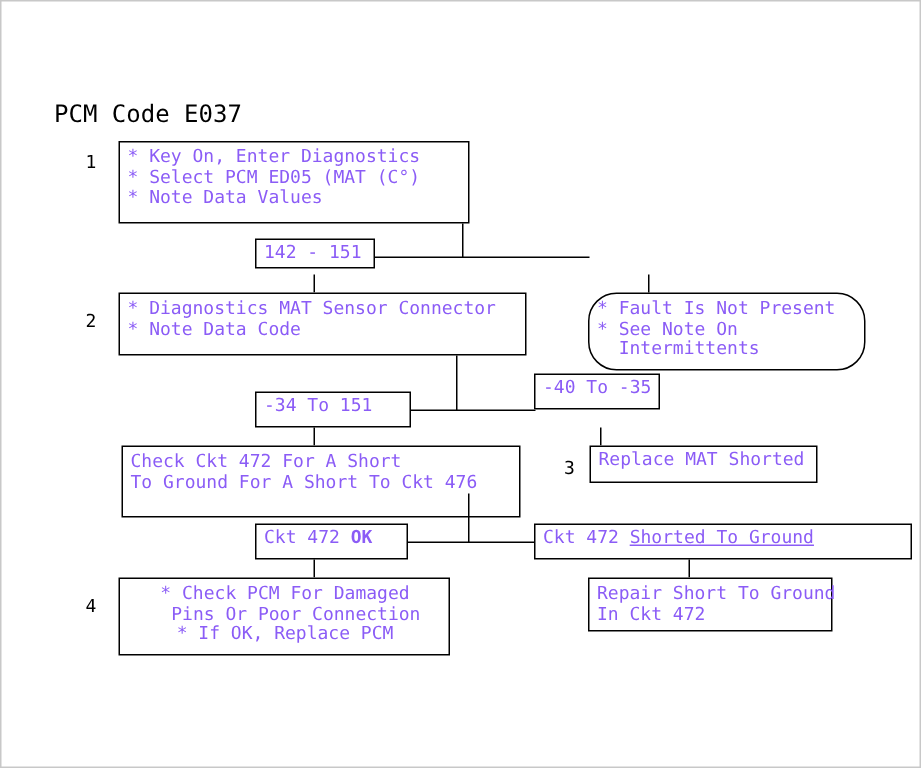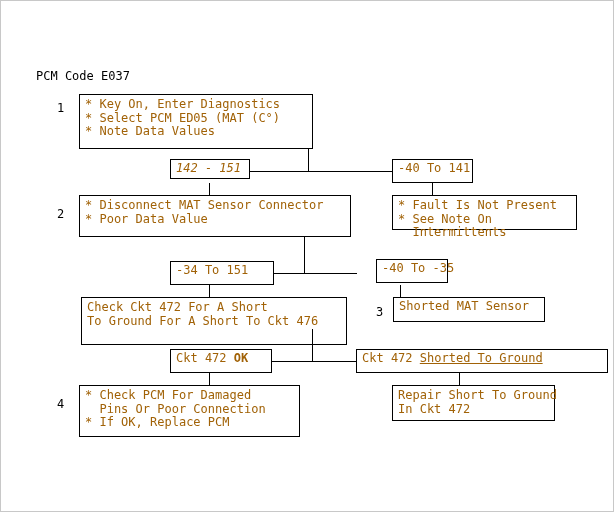--- a/index.html
+++ b/index.html
@@ -12,38 +12,38 @@
     width: 614px;
     height: 512px;
     background: #ffffff;
     border: 1px solid #c8c8c8;
     box-sizing: border-box;
     overflow: hidden;
     font-family: "DejaVu Sans Mono", "Liberation Mono", monospace;
   }
   .title {
     position: absolute;
-    font-size: 12px;
+    font-size: 16px;
     color: #000000;
     white-space: pre;
     line-height: 14px;
   }
   .step-num {
     position: absolute;
     font-size: 12px;
     color: #000000;
     white-space: pre;
     line-height: 14px;
   }
   .box {
     position: absolute;
     border: 1px solid #000000;
     background: #ffffff;
     box-sizing: border-box;
-    color: #a16207;
+    color: #8b5cf6;
     font-size: 12px;
     line-height: 13.5px;
     white-space: pre;
     padding: 3px 4px 3px 5px;
     letter-spacing: 0px;
   }
   .box.center {
     padding: 2px 5px 2px 5px;
   }
   .line-h {
@@ -67,60 +67,59 @@
   <div class="title" style="left:35px; top:68px;">PCM Code E037</div>
 
   <div class="step-num" style="left:56px; top:100px;">1</div>
   <div class="box" style="left:78px; top:93px; width:234px; height:55px;"><span>* Key On, Enter Diagnostics</span>
 <span>* Select PCM ED05 (MAT (C°)</span>
 <span>* Note Data Values</span></div>
 
   <div class="line-v" style="left:307px; top:148px; height:23px;"></div>
   <div class="line-h" style="left:248px; top:170px; width:144px;"></div>
 
-  <div class="box center" style="left:169px; top:158px; width:80px; height:20px;font-style:italic;">142 - 151</div>
-  <div class="box center" style="left:391px; top:158px; width:81px; height:24px;">-40 To 141</div>
+  <div class="box center" style="left:169px; top:158px; width:80px; height:20px;">142 - 151</div>
 
   <div class="line-v" style="left:208px; top:182px; width:1px; height:12px;"></div>
   <div class="line-v" style="left:431px; top:182px; width:1px; height:12px;"></div>
 
   <div class="step-num" style="left:56px; top:206px;">2</div>
-  <div class="box" style="left:78px; top:194px; width:272px; height:42px;"><span>* Disconnect MAT Sensor Connector</span>
-<span>* Poor Data Value</span></div>
+  <div class="box" style="left:78px; top:194px; width:272px; height:42px;"><span>* Diagnostics MAT Sensor Connector</span>
+<span>* Note Data Code</span></div>
 
-  <div class="box" style="left:391px; top:194px; width:185px; height:35px;"><span>* Fault Is Not Present</span>
+  <div class="box" style="left:391px; top:194px; width:185px; height:52px;border-radius:19px;"><span>* Fault Is Not Present</span>
 <span>* See Note On</span>
 <span>  Intermittents</span></div>
 
   <div class="line-v" style="left:303px; top:236px; height:37px;"></div>
   <div class="line-h" style="left:250px; top:272px; width:106px;"></div>
 
   <div class="box center" style="left:169px; top:260px; width:104px; height:24px;">-34 To 151</div>
-  <div class="box center" style="left:355px; top:258px; width:72px; height:24px;margin-left:20px;">-40 To -35</div>
+  <div class="box center" style="left:355px; top:248px; width:84px; height:24px;">-40 To -35</div>
 
   <div class="line-v" style="left:208px; top:284px; height:12px;"></div>
   <div class="line-v" style="left:399px; top:284px; height:12px;"></div>
 
   <div class="box" style="left:80px; top:296px; width:266px; height:48px;"><span>Check Ckt 472 For A Short</span>
 <span>To Ground For A Short To Ckt 476</span></div>
 
   <div class="step-num" style="left:375px; top:304px;">3</div>
-  <div class="box center" style="left:392px; top:296px; width:152px; height:25px;">Shorted MAT Sensor</div>
+  <div class="box center" style="left:392px; top:296px; width:152px; height:25px;">Replace MAT Shorted</div>
 
   <div class="line-v" style="left:311px; top:328px; height:33px;"></div>
   <div class="line-h" style="left:251px; top:360px; width:105px;"></div>
 
   <div class="box center" style="left:169px; top:348px; width:102px; height:24px;"><span>Ckt 472 </span><span class="bold">OK</span></div>
 
   <div class="box center" style="left:355px; top:348px; width:252px; height:24px;"><span>Ckt 472 </span><span class="uline">Shorted To Ground</span></div>
 
   <div class="line-v" style="left:208px; top:372px; height:12px;"></div>
   <div class="line-v" style="left:458px; top:372px; height:12px;"></div>
 
   <div class="step-num" style="left:56px; top:396px;">4</div>
-  <div class="box" style="left:78px; top:384px; width:221px; height:52px;"><span>* Check PCM For Damaged</span>
+  <div class="box" style="left:78px; top:384px; width:221px; height:52px;text-align:center;"><span>* Check PCM For Damaged</span>
 <span>  Pins Or Poor Connection</span>
 <span>* If OK, Replace PCM</span></div>
 
   <div class="box" style="left:391px; top:384px; width:163px; height:36px;"><span>Repair Short To Ground</span>
 <span>In Ckt 472</span></div>
 
 </div>
 
 </body></html>

